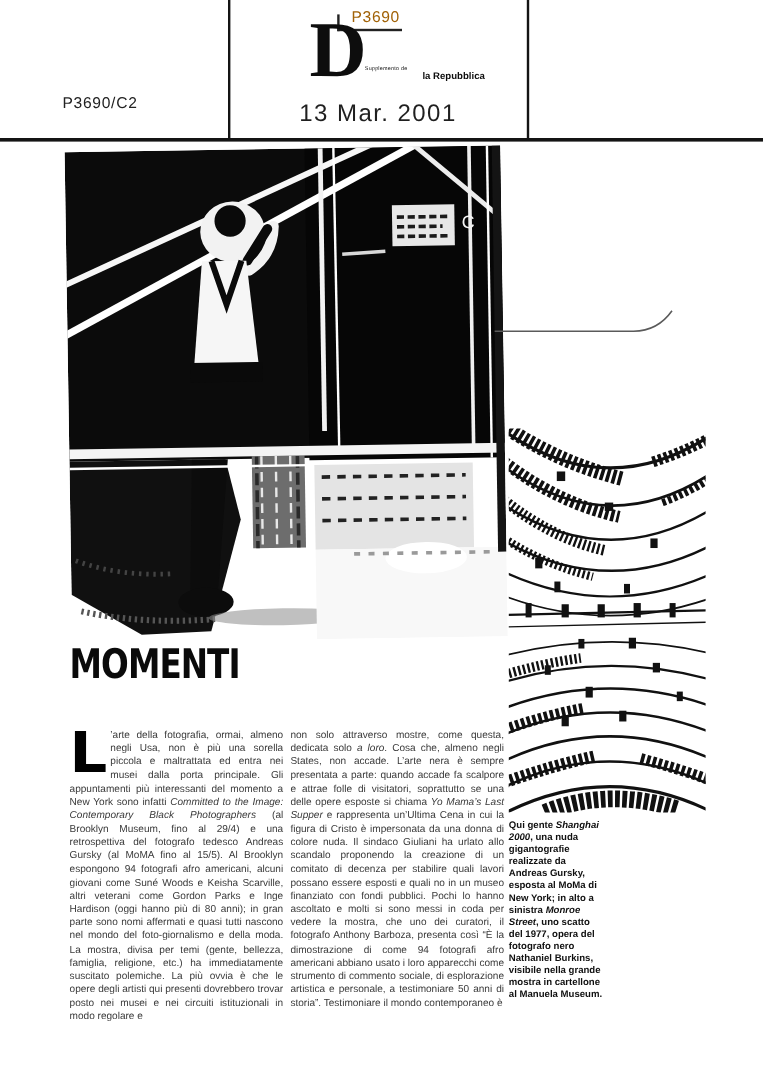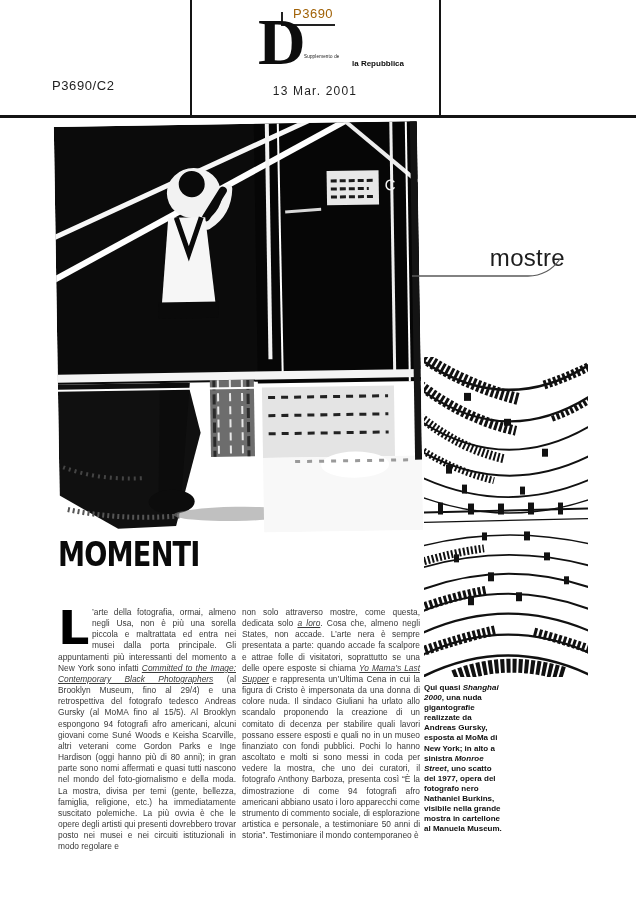--- a/index.html
+++ b/index.html
@@ -13,21 +13,21 @@
   .rule-v1{left:190px;} .rule-v2{left:439px;}
 
   
   .page-code{left:52px;top:78px;font-size:13px;letter-spacing:.6px;color:#222;}
   .plate-code{left:293px;top:6px;font-size:13px;letter-spacing:.5px;color:#a16207;}
   .plate-mark{left:281px;top:12px;width:52px;height:12px;border-left:2px solid #222;border-bottom:2px solid #222;}
   .d-logo{left:258px;top:14px;font-family:"Liberation Serif",serif;font-weight:bold;
           font-size:66px;line-height:56px;color:#0d0d0d;}
   .supp1{left:304px;top:54px;font-size:4.5px;color:#111;letter-spacing:.2px;}
   .supp2{left:321px;top:59px;font-size:8px;font-weight:bold;color:#0d0d0d;margin-left:31px;}
-  .issue-date{left:191px;top:84px;width:248px;text-align:center;font-size:12px;
+  .issue-date{left:191px;top:84px;width:248px;text-align:center;font-size:20px;
               letter-spacing:1.2px;color:#1f1f1f;}
 
   
   .main-photo{left:57px;top:124px;width:363px;height:409px;transform:rotate(-0.9deg);}
   .credit-marks{left:424px;top:468px;width:10px;height:72px;}
 
   
   .section-label{left:440px;top:244px;width:125px;text-align:right;font-size:24px;
                  font-weight:400;letter-spacing:.3px;color:#1c1c1c;}
   .section-curve{left:412px;top:255px;width:154px;height:26px;}
@@ -39,21 +39,21 @@
   .caption .it{font-style:italic;}
 
   
   .headline{left:58px;top:534px;font-family:"DejaVu Sans","Liberation Sans",sans-serif;
             font-weight:bold;font-size:34px;letter-spacing:-1px;color:#0a0a0a;
             transform:scaleX(.8);transform-origin:left top;white-space:nowrap;}
   .standfirst{left:60px;top:576px;width:350px;font-size:12.5px;line-height:13.5px;color:#242424;}
   .standfirst b{font-size:11px;letter-spacing:0;}
   .body{left:58px;top:607px;width:362px;display:flex;gap:6px;}
   .col{flex:1;font-size:8.4px;line-height:11.15px;text-align:justify;color:#3a3a3a;}
-  .col .it{font-style:italic;text-decoration:underline;}
+  .col .it{font-style:italic;}
   .dropcap{float:left;font-family:"DejaVu Sans","Liberation Sans",sans-serif;font-weight:bold;
            font-size:47px;line-height:38px;color:#000;margin:2px 4px 0 0;
            transform:scaleX(1.05);transform-origin:left top;}
 </style>
 </head>
 <body>
 
 <div class="page">
 
   <div class="abs rule-h"></div>
@@ -116,21 +116,20 @@
     <rect x="204" y="332" width="159" height="74" fill="#f8f8f8"></rect>
     <ellipse cx="296" cy="340" rx="34" ry="13" fill="#ffffff"></ellipse>
     <path d="M236,336 H352" stroke="#9a9a9a" stroke-width="3" stroke-dasharray="5 7"></path>
     <rect x="356" y="0" width="7" height="336" fill="#141414"></rect>
   </svg>
 
   <svg class="abs credit-marks" viewBox="0 0 10 72">
     <path d="M5,2 V14 M5,24 V30 M3,40 Q7,44 4,50 M5,58 V70" stroke="#555" stroke-width="1.4" fill="none"></path>
   </svg>
 
-  <div class="abs section-label">mostre</div>
   <svg class="abs section-curve" viewBox="0 0 154 26">
     <path d="M0,21 H116 Q136,21 148,4" stroke="#5a5a5a" stroke-width="1.3" fill="none"></path>
   </svg>
 
   <svg class="abs side-photo" viewBox="0 0 164 321" preserveAspectRatio="none">
     <rect width="164" height="321" fill="#ffffff"></rect>
     <g stroke="#111" fill="none">
 
       <path d="M-4,2 Q82,62 168,6" stroke-width="2.6"></path>
       <path d="M-4,32 Q82,94 168,38" stroke-width="2.2"></path>
@@ -179,21 +178,21 @@
         <rect x="140" y="220" width="5" height="8"></rect>
       <rect x="44" y="240" width="6" height="9"></rect>
         <rect x="92" y="236" width="6" height="9"></rect>
       <rect x="22" y="108" width="6" height="9"></rect>
         <rect x="118" y="92" width="6" height="8"></rect>
       <rect x="80" y="62" width="7" height="7"></rect>
         <rect x="40" y="36" width="7" height="8"></rect>
     </g>
   </svg>
 
-  <div class="abs caption"><span>Qui quasi </span><span class="it">Shanghai 2000</span><span>, una nuda gigantografie realizzate da Andreas Gursky, esposta al MoMa di New York; in alto a sinistra </span><span class="it">Monroe Street</span><span>, uno scatto del 1977, opera del fotografo nero Nathaniel Burkins, visibile nella grande mostra in cartellone al Manuela Museum.</span></div>
+  <div class="abs caption"><span>Qui gente </span><span class="it">Shanghai 2000</span><span>, una nuda gigantografie realizzate da Andreas Gursky, esposta al MoMa di New York; in alto a sinistra </span><span class="it">Monroe Street</span><span>, uno scatto del 1977, opera del fotografo nero Nathaniel Burkins, visibile nella grande mostra in cartellone al Manuela Museum.</span></div>
 
   <div class="abs headline">MOMENTI</div>
 
 
   <div class="abs body">
     <div class="col">
       <span class="dropcap">L</span><span><span>’arte della fotografia, ormai, almeno negli Usa, non è più una sorella piccola e maltrattata ed entra nei musei dalla porta principale. Gli appuntamenti più interessanti del momento a New York sono infatti </span><span class="it">Committed to the Image: Contemporary Black Photographers</span><span> (al Brooklyn Museum, fino al 29/4) e una retrospettiva del fotografo tedesco Andreas Gursky (al MoMA fino al 15/5). Al Brooklyn espongono 94 fotografi afro americani, alcuni giovani come Suné Woods e Keisha Scarville, altri veterani come Gordon Parks e Inge Hardison (oggi hanno più di 80 anni); in gran parte sono nomi affermati e quasi tutti nascono nel mondo del foto-giornalismo e della moda. La mostra, divisa per temi (gente, bellezza, famiglia, religione, etc.) ha immediatamente suscitato polemiche. La più ovvia è che le opere degli artisti qui presenti dovrebbero trovar posto nei musei e nei circuiti istituzionali in modo regolare e</span></span>
     </div>
     <div class="col">
       <span><span>non solo attraverso mostre, come questa, dedicata solo </span><span class="it">a loro</span><span>. Cosa che, almeno negli States, non accade. L’arte nera è sempre presentata a parte: quando accade fa scalpore e attrae folle di visitatori, soprattutto se una delle opere esposte si chiama </span><span class="it">Yo Mama’s Last Supper</span><span> e rappresenta un’Ultima Cena in cui la figura di Cristo è impersonata da una donna di colore nuda. Il sindaco Giuliani ha urlato allo scandalo proponendo la creazione di un comitato di decenza per stabilire quali lavori possano essere esposti e quali no in un museo finanziato con fondi pubblici. Pochi lo hanno ascoltato e molti si sono messi in coda per vedere la mostra, che uno dei curatori, il fotografo Anthony Barboza, presenta così “È la dimostrazione di come 94 fotografi afro americani abbiano usato i loro apparecchi come strumento di commento sociale, di esplorazione artistica e personale, a testimoniare 50 anni di storia”. Testimoniare il mondo contemporaneo è</span></span>

